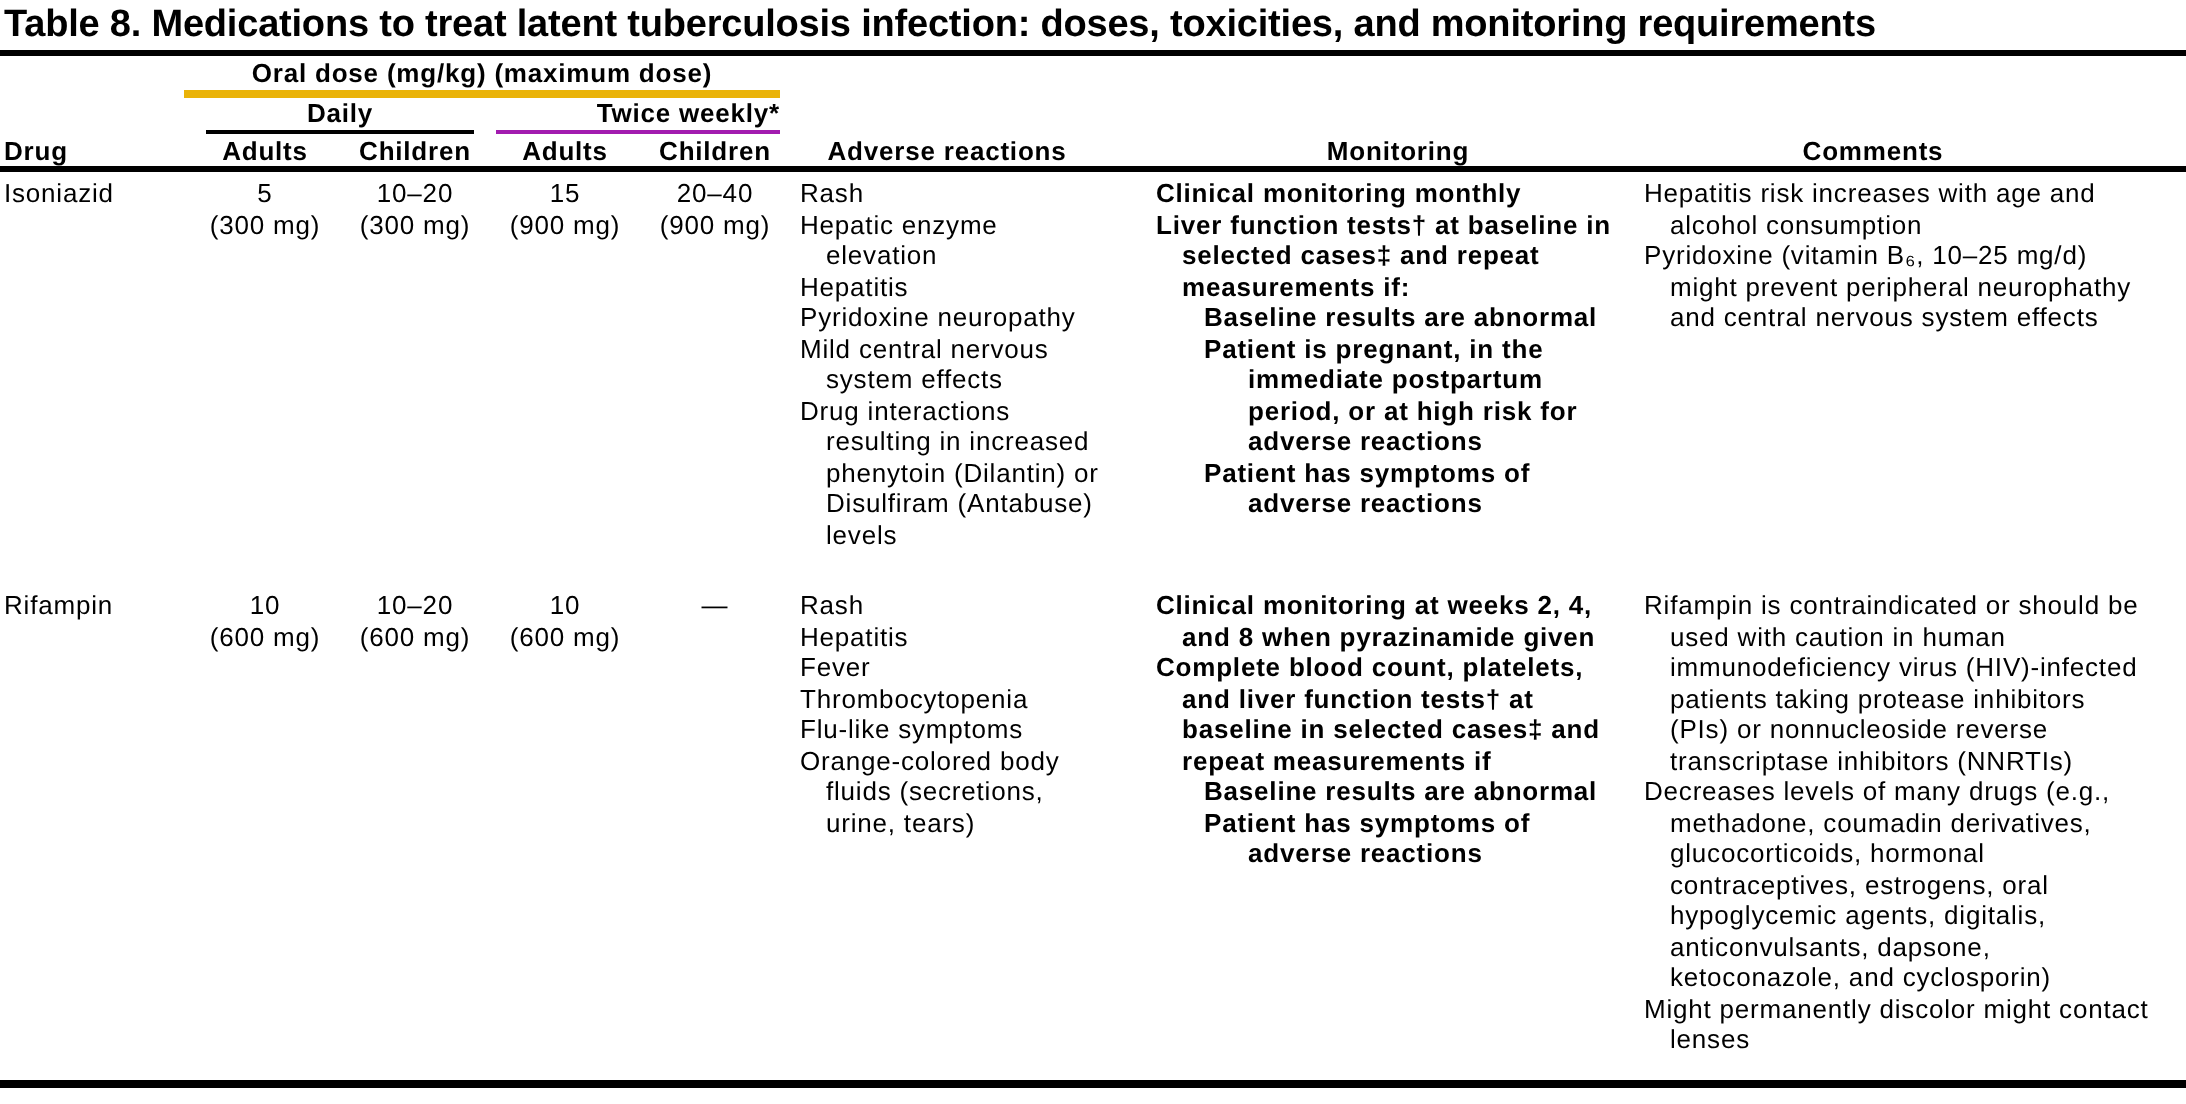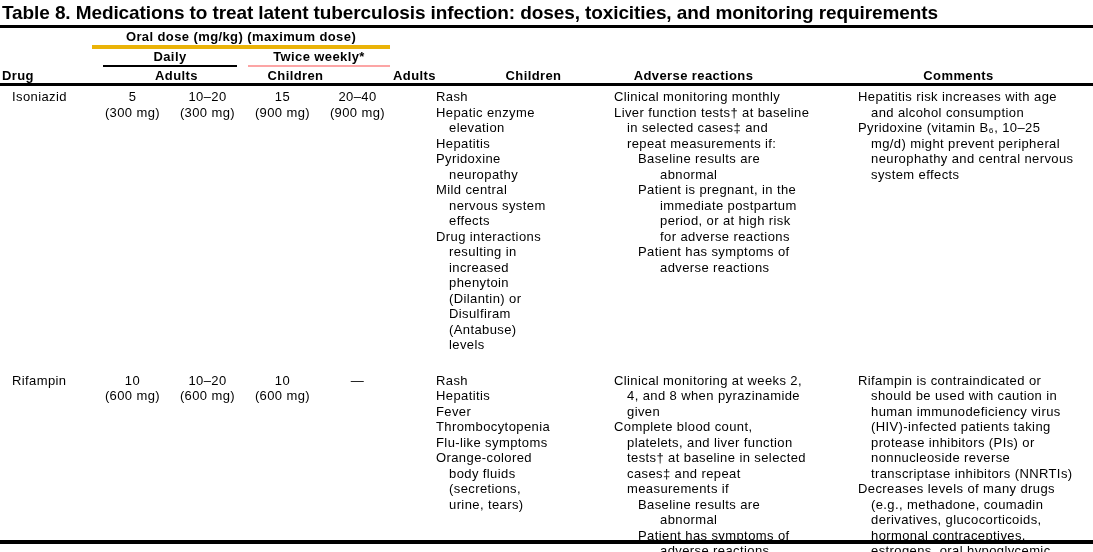--- a/index.html
+++ b/index.html
@@ -28,56 +28,56 @@
   }
   .rule { background: #000; width: 100%; }
   .rule.thick { height: 3px; }
   .rule.mid { height: 3px; }
   .rule.bottom { position: absolute; left: 0; top: 540px; height: 4px; }
 
   
   .hdr-row { display: flex; align-items: flex-end; }
   .hdrA { height: 19px; margin-top: 2px; }
   .hdrB { height: 18px; }
-  .hdrC { height: 16px; gap: 44px; }
+  .hdrC { height: 16px; }
   .sp-drug { width: 95px; flex: none; }
   .dose-group {
     width: 298px; flex: none; margin-left: -3px;
     text-align: center; font-weight: bold;
     border-bottom: 4px solid #eab308; padding-bottom: 1px;
     white-space: nowrap;
   }
   .sub-daily {
     width: 134px; flex: none; margin-left: 8px; margin-right: 8px;
     text-align: center; font-weight: bold;
     border-bottom: 2px solid #000; padding-bottom: 1px;
   }
   .sub-twice {
     width: 142px; flex: none; margin-left: 3px;
-    text-align: center; font-weight: bold;
-    border-bottom: 2px solid #fca5a5; padding-bottom: 1px;
+    text-align: right; font-weight: bold;
+    border-bottom: 2px solid #a21caf; padding-bottom: 1px;
     white-space: nowrap;
   }
   .c-drug { width: 95px; flex: none; font-weight: bold; padding-left: 2px; }
   .c-dose { width: 75px; flex: none; font-weight: bold; text-align: center; }
   .c-adv  { width: 183px; flex: none; font-weight: bold; text-align: center; padding-right: 26px; }
   .c-mon  { width: 242px; flex: none; font-weight: bold; text-align: center; }
   .c-com  { width: 273px; flex: none; font-weight: bold; text-align: center; padding-right: 40px; }
 
   
   .row { display: flex; align-items: flex-start; line-height: 15.5px; }
   .row-1 { margin-top: 3px; }
   .row-2 { margin-top: 20px; }
-  .b-drug { width: 95px; flex: none; padding-left: 12px; }
+  .b-drug { width: 95px; flex: none; padding-left: 2px; }
   .b-dose { width: 75px; flex: none; text-align: center; }
   .b-adv  { width: 183px; flex: none; padding: 0 23px 0 5px; }
-  .b-mon  { width: 242px; flex: none; padding-right: 10px; }
+  .b-mon  { width: 242px; flex: none; padding-right: 10px; font-weight: bold; }
   .b-com  { width: 273px; flex: none; padding: 0 18px 0 2px; }
 
-  .cell-line { padding-left: 13px; text-indent: -13px; margin-left: 36px; }
+  .cell-line { padding-left: 13px; text-indent: -13px; }
   .cell-line.indent-1 { padding-left: 46px; text-indent: -22px; }
 </style>
 </head>
 <body>
 
 <div id="page">
 
   <div class="title">Table 8. Medications to treat latent tuberculosis infection: doses, toxicities, and monitoring requirements</div>
 
   <div class="rule thick"></div>
@@ -93,20 +93,21 @@
     <div class="sub-twice">Twice weekly*</div>
   </div>
 
   <div class="hdr-row hdrC">
     <div class="c-drug">Drug</div>
     <div class="c-dose">Adults</div>
     <div class="c-dose">Children</div>
     <div class="c-dose">Adults</div>
     <div class="c-dose">Children</div>
     <div class="c-adv">Adverse reactions</div>
+    <div class="c-mon">Monitoring</div>
     <div class="c-com">Comments</div>
   </div>
 
   <div class="rule mid"></div>
 
   <div class="row row-1">
     <div class="b-drug">Isoniazid</div>
     <div class="b-dose">
       <div>5</div>
       <div>(300 mg)</div>

